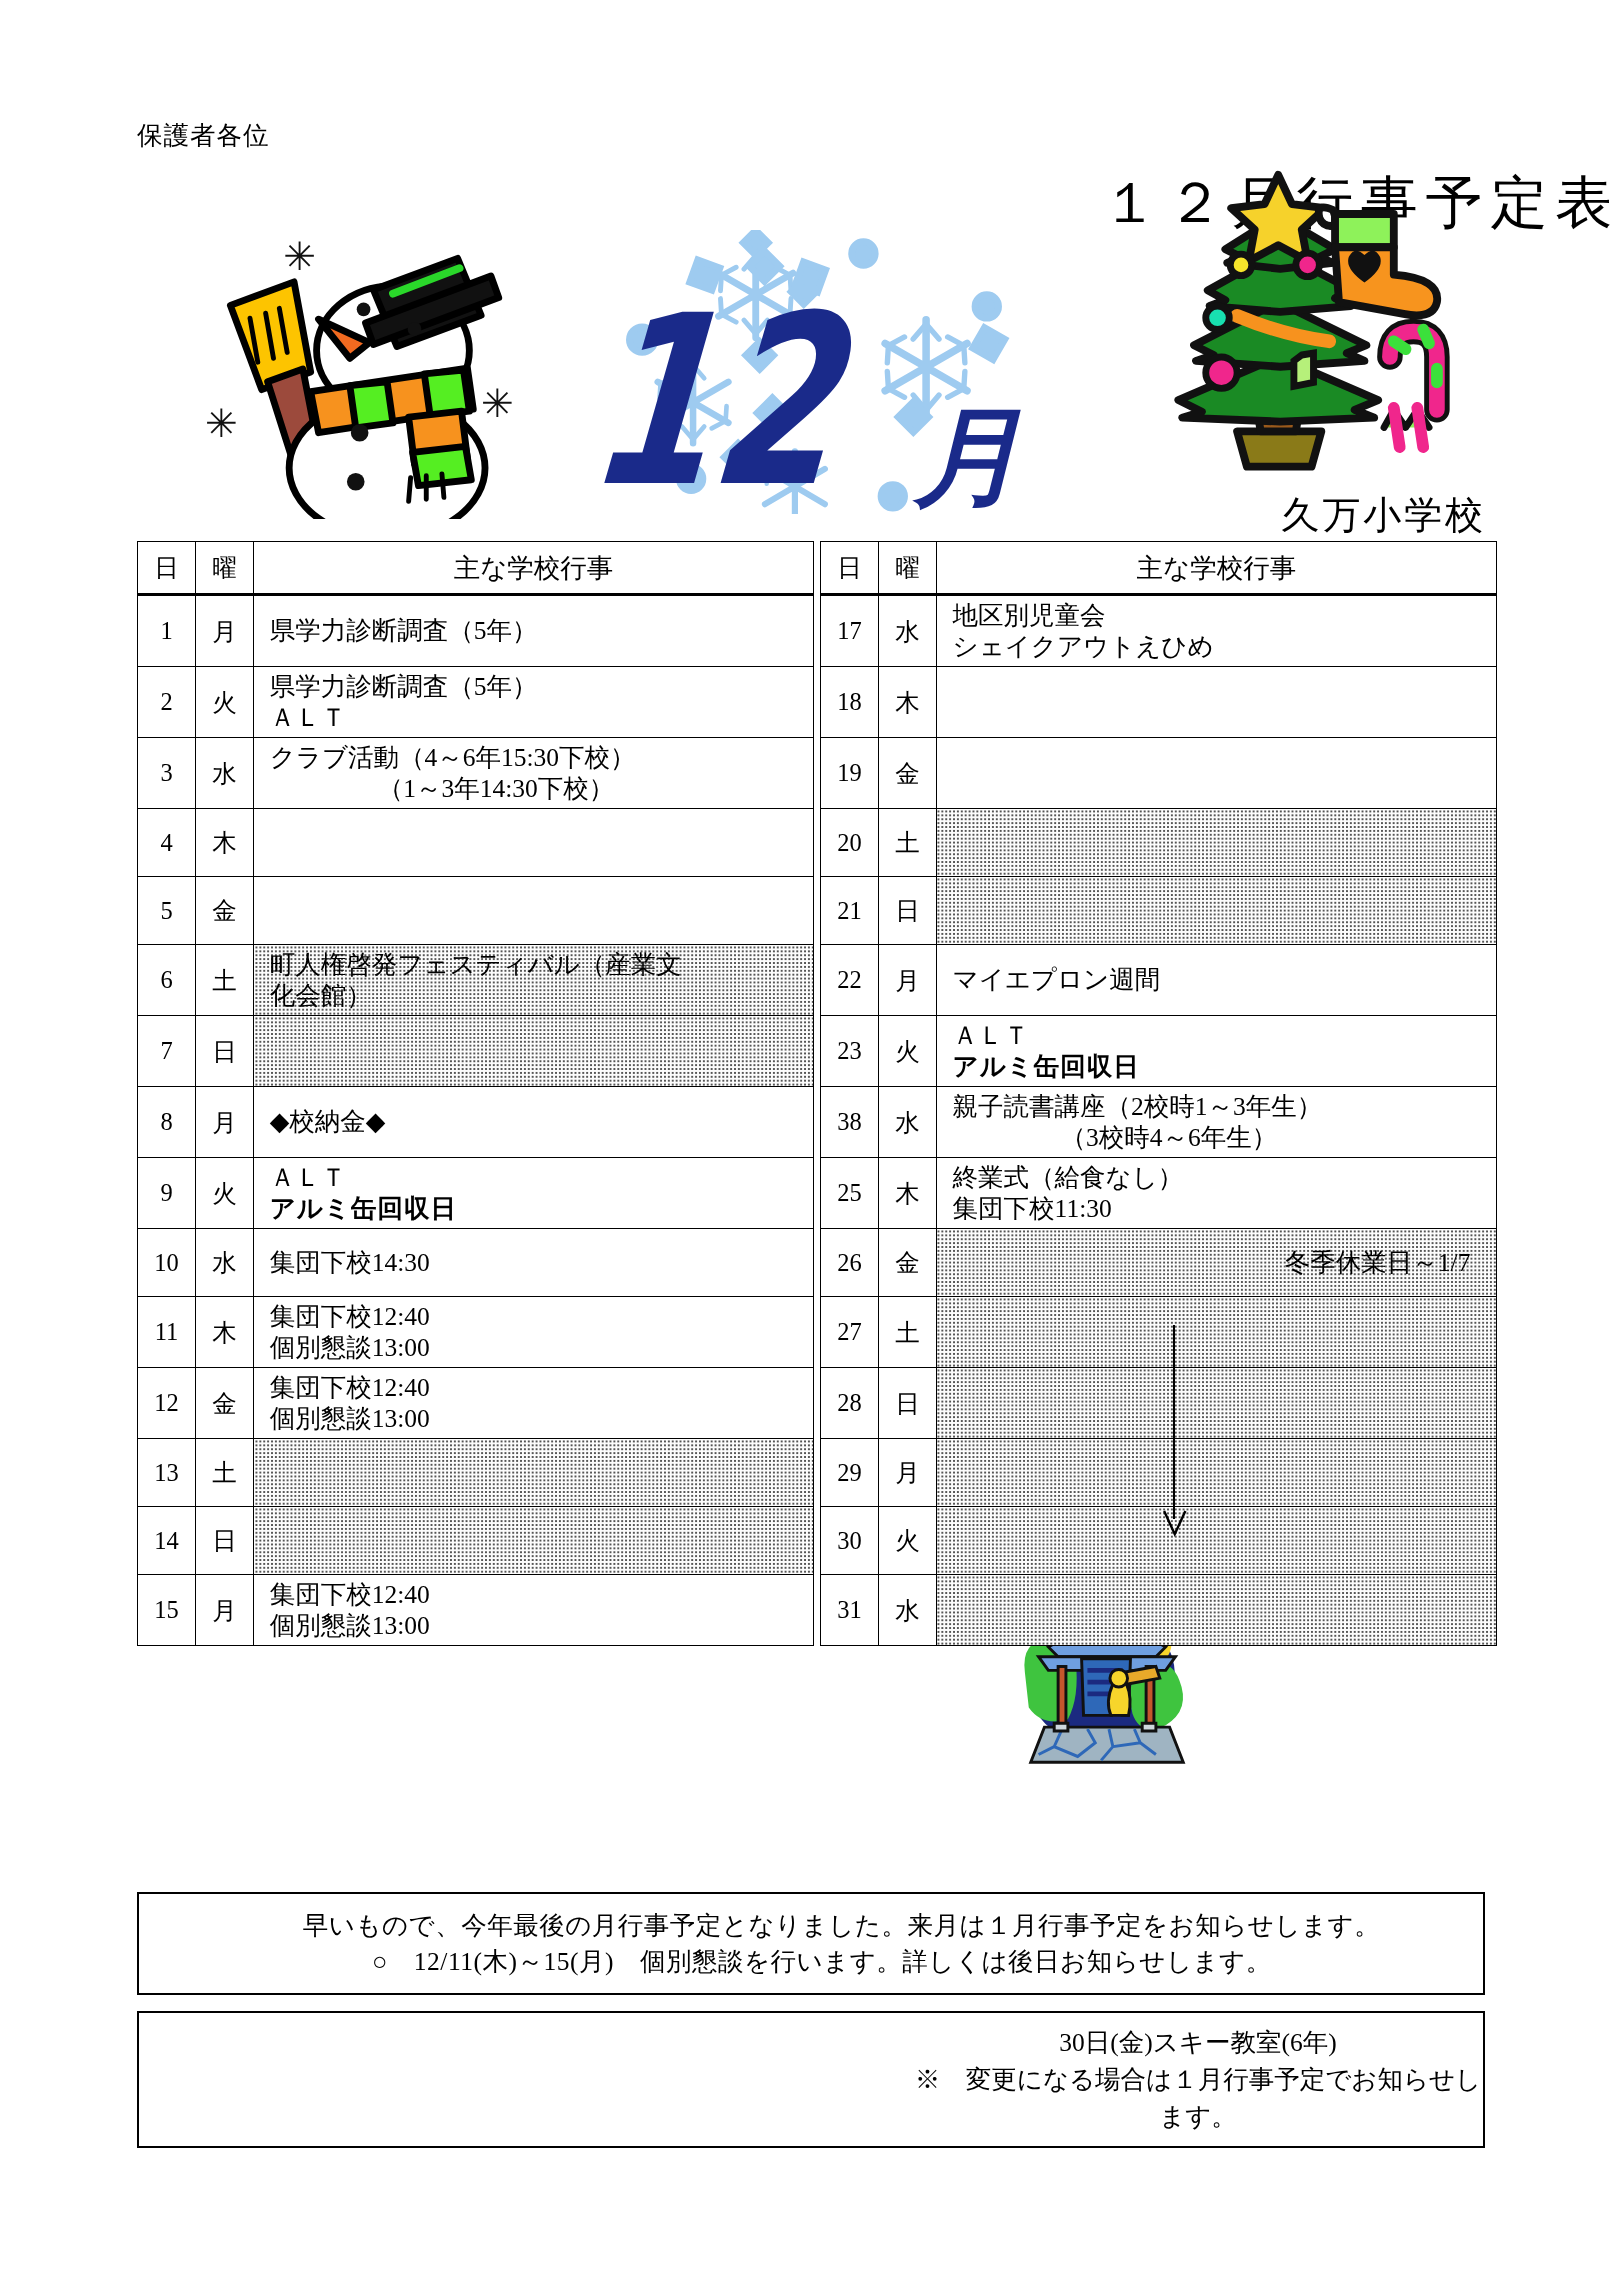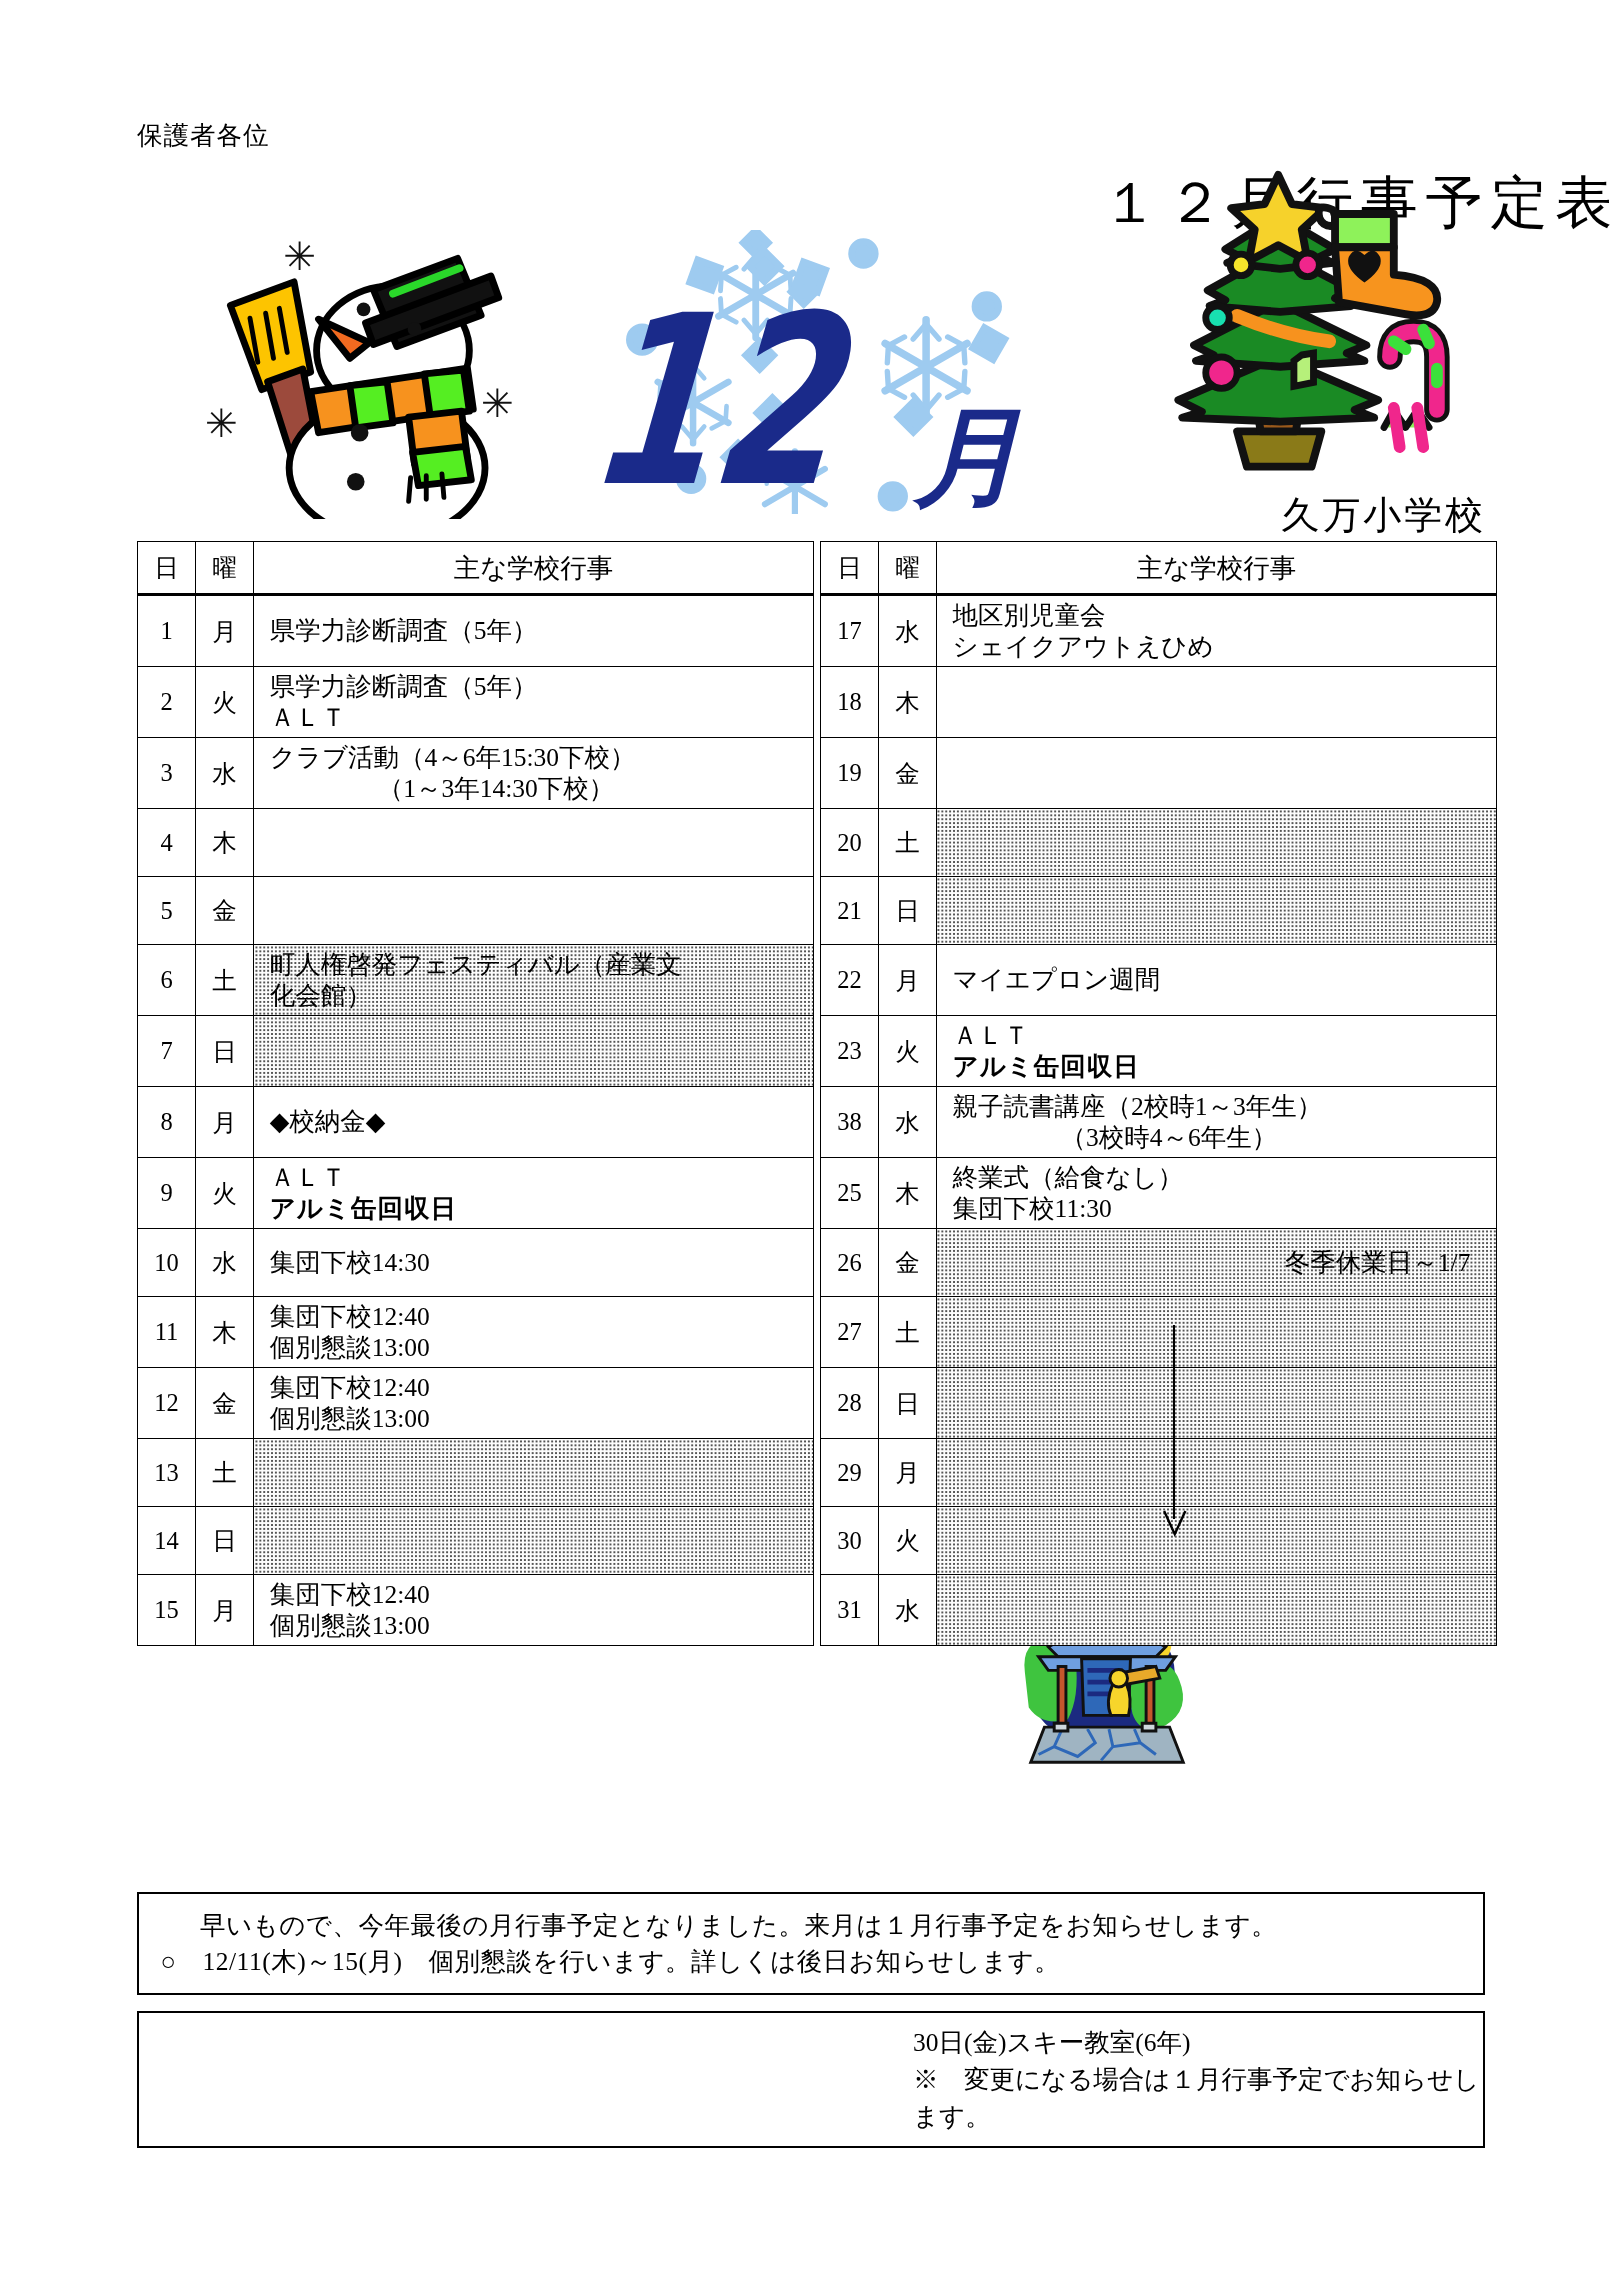--- a/index.html
+++ b/index.html
@@ -108,20 +108,21 @@
     font-size:29px;line-height:1;
   }
 
   
   .notebox{
     position:absolute;left:137px;
     width:1348px;
     border:2.9px solid #000;
     box-sizing:border-box;
     background:#fff;
+    text-align:center;
   }
   #note-1{top:1892px;height:103px;}
   #note-2{top:2011px;height:137px;}
   .note-line{
     font-size:25.5px;
     line-height:1.42;
     padding-left:21.6px;
     letter-spacing:0.5px;
   }
   #note-1 .note-line:first-child{padding-top:13.7px;padding-left:35px;}

